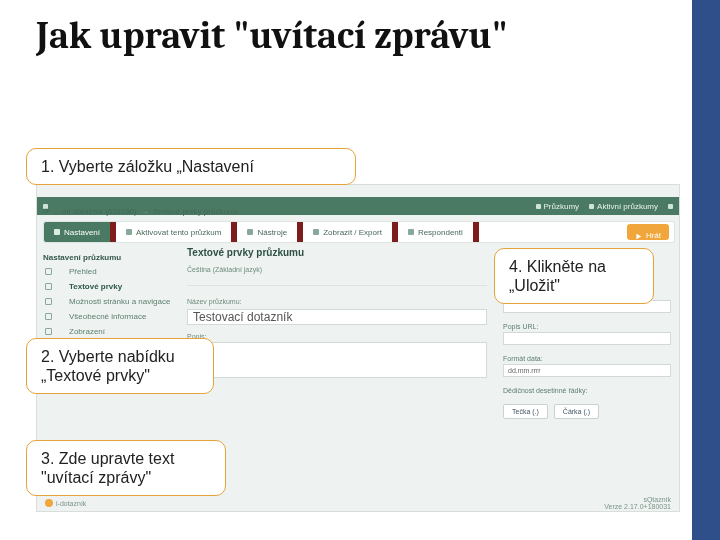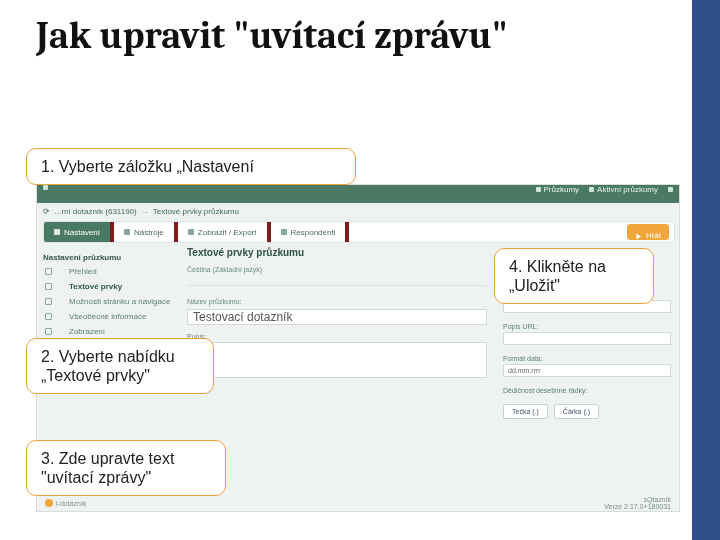--- a/index.html
+++ b/index.html
@@ -42,22 +42,22 @@
   .c4 { left: 494px; top: 248px; width: 160px; z-index: 10; }
 
   
   .shot {
     position: absolute; left: 36px; top: 184px; width: 644px; height: 328px;
     background: #eef2f1;
     border: 1px solid #d9dedc;
     overflow: hidden;
   }
   .topbar {
-    position: absolute; left: 0; top: 0; width: 100%; height: 18px;
-    background: #4a7a63; display: flex; align-items: flex-start;
+    position: absolute; left: 0; top: 12px; width: 100%; height: 18px;
+    background: #4a7a63; display: flex; align-items: center;
     justify-content: space-between; padding: 0 6px;
     font-size: 8px; color: #eaf3ee;
   }
   .topbar .left { display: flex; gap: 6px; align-items: center; }
   .topbar .right { display: flex; gap: 10px; align-items: center; }
   .topbar .chip { display: flex; gap: 3px; align-items: center; }
   .topbar .dot { width: 5px; height: 5px; background: #cfe5d9; border-radius: 1px; }
 
   .crumb {
     position: absolute; left: 6px; top: 22px; font-size: 8px; color: #3f6a56;
@@ -66,21 +66,21 @@
   .crumb .arrow { color: #7aa08c; }
 
   .tab-strip {
     position: absolute; left: 6px; top: 36px; width: 632px; height: 22px;
     background: #ffffff; border: 1px solid #dfe5e2; border-radius: 2px;
     display: flex; align-items: stretch;
   }
   .tab {
     font-size: 8px; color: #4a6a5a; padding: 0 10px;
     display: flex; align-items: center; gap: 4px;
-    border-right: 4px solid #7f1d1d;
+    border-right: 6px solid #7f1d1d;
   }
   .tab.active {
     background: #4a7a63; color: #fff; border-radius: 2px 0 0 2px;
   }
   .tab .micro { width: 6px; height: 6px; background: #87a997; border-radius: 1px; }
   .tab.active .micro { background: #d9ecdf; }
 
   .play-btn {
     position: absolute; right: 10px; top: 39px; height: 16px;
     background: #f0a63a; color: #fff; font-size: 8px;
@@ -172,20 +172,24 @@
       <span>Textové prvky průzkumu</span>
     </div>
 
     <div class="tab-strip">
       <div class="tab active">
           <span class="micro"></span>
           <span>Nastavení</span>
         </div>
       <div class="tab">
           <span class="micro"></span>
+          <span>Aktivovat tento průzkum</span>
+        </div>
+      <div class="tab">
+          <span class="micro"></span>
           <span>Nástroje</span>
         </div>
       <div class="tab">
           <span class="micro"></span>
           <span>Zobrazit / Export</span>
         </div>
       <div class="tab">
           <span class="micro"></span>
           <span>Respondenti</span>
         </div>

